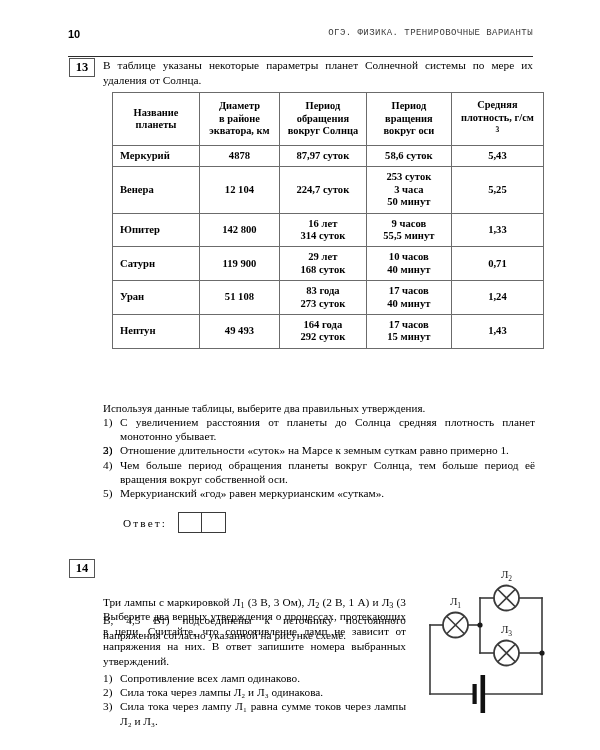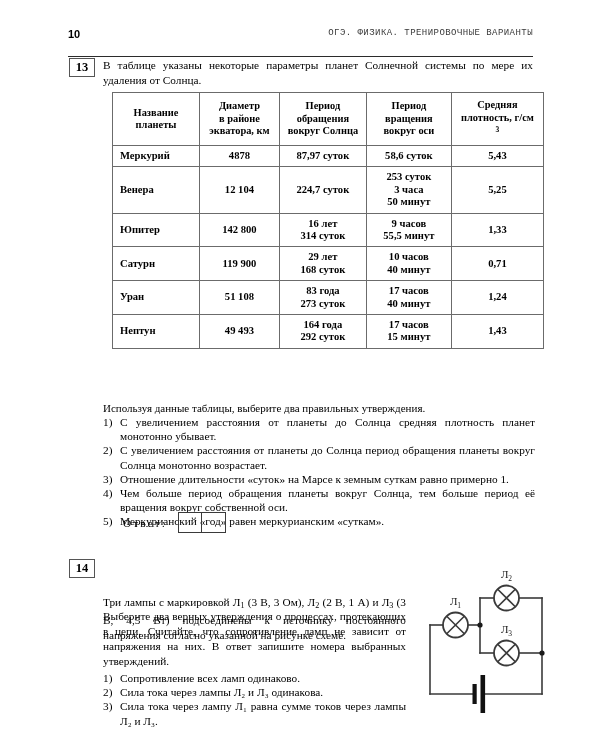--- a/index.html
+++ b/index.html
@@ -347,21 +347,21 @@
           </div>
         </td>
         <td>1,43</td>
       </tr>
     </tbody>
 </table>
 
 <div id="t13-intro" class="prompt-line">Используя данные таблицы, выберите два правильных утверждения.</div>
 <ul id="t13-list" class="num-list">
     <li><span class="marker">1)</span><span>С увеличением расстояния от планеты до Солнца средняя плотность планет монотонно убывает.</span></li>
-    <li><span class="marker">2)</span><span>С увеличением расстояния от планеты до Солнца период обращения планеты вокруг Солнца монотонно возрастает.</span></li>
+    <li><span class="marker">2)</span></li>
     <li><span class="marker">3)</span><span>Отношение длительности «суток» на Марсе к земным суткам равно примерно 1.</span></li>
     <li><span class="marker">4)</span><span>Чем больше период обращения планеты вокруг Солнца, тем больше период её вращения вокруг собственной оси.</span></li>
     <li><span class="marker">5)</span><span>Меркурианский «год» равен меркурианским «суткам».</span></li>
   </ul>
 
 <div id="answer-row">
   <span class="answer-label">Ответ:</span>
   <span class="answer-cells">
     <span class="cell"></span>
     <span class="cell"></span>

